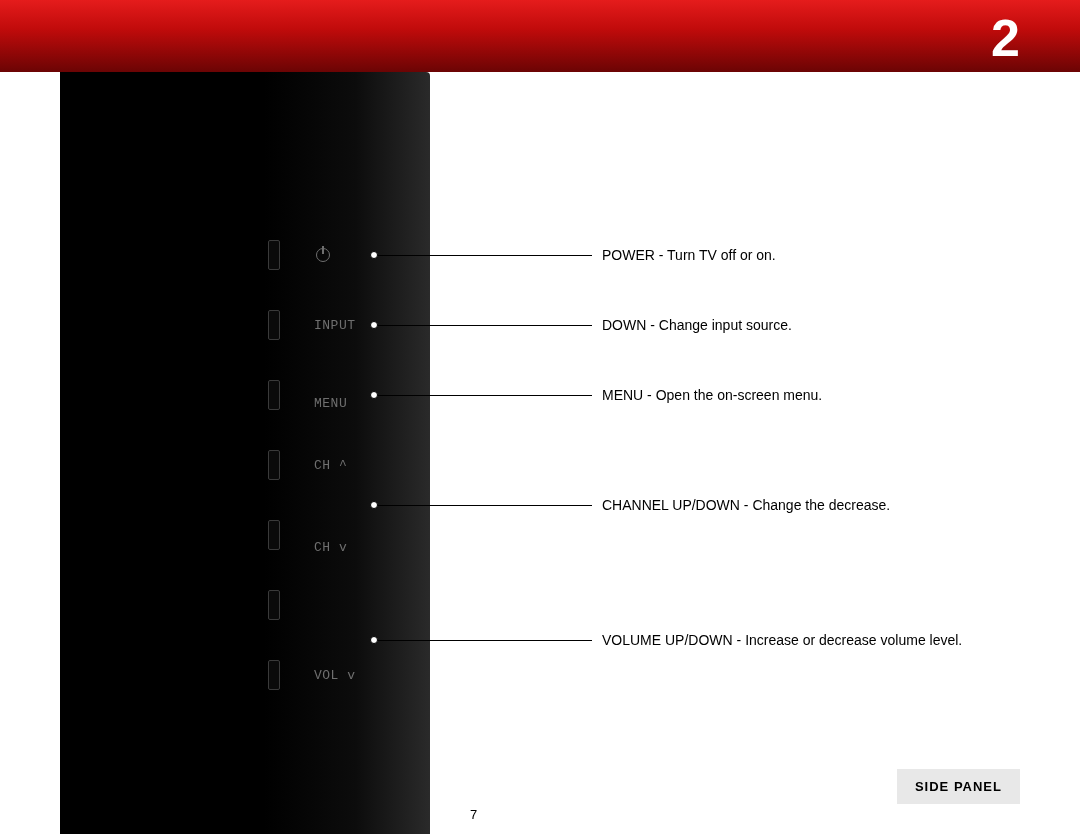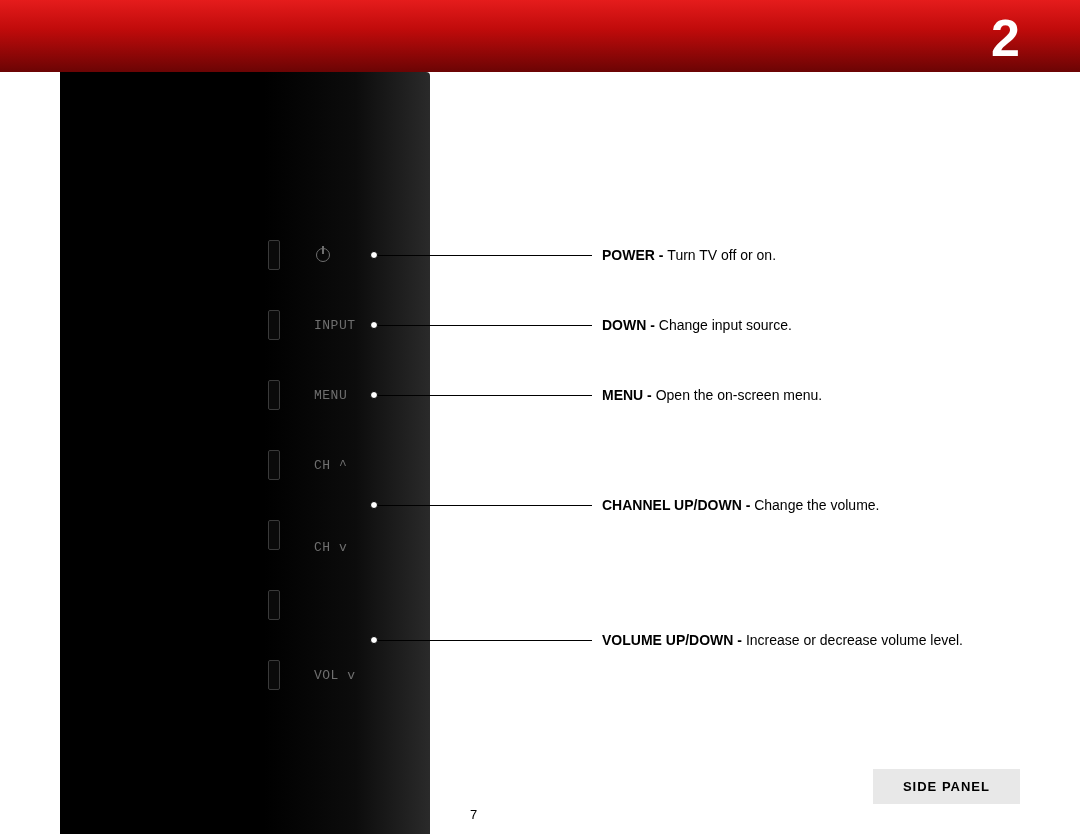--- a/index.html
+++ b/index.html
@@ -85,34 +85,34 @@
     background: #000000;
     z-index: 4;
   }
   .desc {
     position: absolute;
     left: 602px;
     font-size: 14px;
     color: #000000;
     white-space: nowrap;
   }
-  .desc .bold { font-weight: 700; }
+  .desc .bold { font-weight: 400; }
   .page-number {
     position: absolute;
     bottom: 12px;
     left: 470px;
     font-size: 13px;
     color: #000000;
   }
   .side-panel-tag {
     position: absolute;
     bottom: 30px;
     right: 60px;
     background: #e8e8e8;
-    padding: 10px 30px;
+    padding: 10px 18px;
     font-size: 13px;
     font-weight: 700;
     letter-spacing: 1px;
   }
 </style>
 </head>
 <body>
 
 <div class="header-band">
   <div class="chapter-number">2</div>
@@ -125,21 +125,21 @@
   <div class="btn-slot" style="top:308px"></div>
   <div class="btn-slot" style="top:378px"></div>
   <div class="btn-slot" style="top:448px"></div>
   <div class="btn-slot" style="top:518px"></div>
   <div class="btn-slot" style="top:588px"></div>
 
   <div class="btn-label" style="top:168px">
     <span class="power-icon"></span>
   </div>
   <div class="btn-label" style="top:238px">INPUT</div>
-  <div class="btn-label" style="top:308px">MENU</div>
+  <div class="btn-label" style="top:316px">MENU</div>
   <div class="btn-label" style="top:378px">CH ^</div>
   <div class="btn-label" style="top:460px">CH v</div>
   <div class="btn-label" style="top:588px">VOL v</div>
 </div>
 
 <div class="callout-dot" style="top:251px; left:370px"></div>
 <div class="callout-line" style="top:255px; left:378px; width:214px"></div>
 <div class="desc" style="top:247px">
   <span class="bold">POWER - </span><span>Turn TV off or on.</span>
 </div>
@@ -152,21 +152,21 @@
 
 <div class="callout-dot" style="top:391px; left:370px"></div>
 <div class="callout-line" style="top:395px; left:378px; width:214px"></div>
 <div class="desc" style="top:387px">
   <span class="bold">MENU - </span><span>Open the on-screen menu.</span>
 </div>
 
 <div class="callout-dot" style="top:501px; left:370px"></div>
 <div class="callout-line" style="top:505px; left:378px; width:214px"></div>
 <div class="desc" style="top:497px">
-  <span class="bold">CHANNEL UP/DOWN - </span><span>Change the volume.</span>
+  <span class="bold">CHANNEL UP/DOWN - </span><span>Change the decrease.</span>
 </div>
 
 <div class="callout-dot" style="top:636px; left:370px"></div>
 <div class="callout-line" style="top:640px; left:378px; width:214px"></div>
 <div class="desc" style="top:632px">
   <span class="bold">VOLUME UP/DOWN - </span><span>Increase or decrease volume level.</span>
 </div>
 
 <div class="page-number">7</div>
 <div class="side-panel-tag">SIDE PANEL</div>

